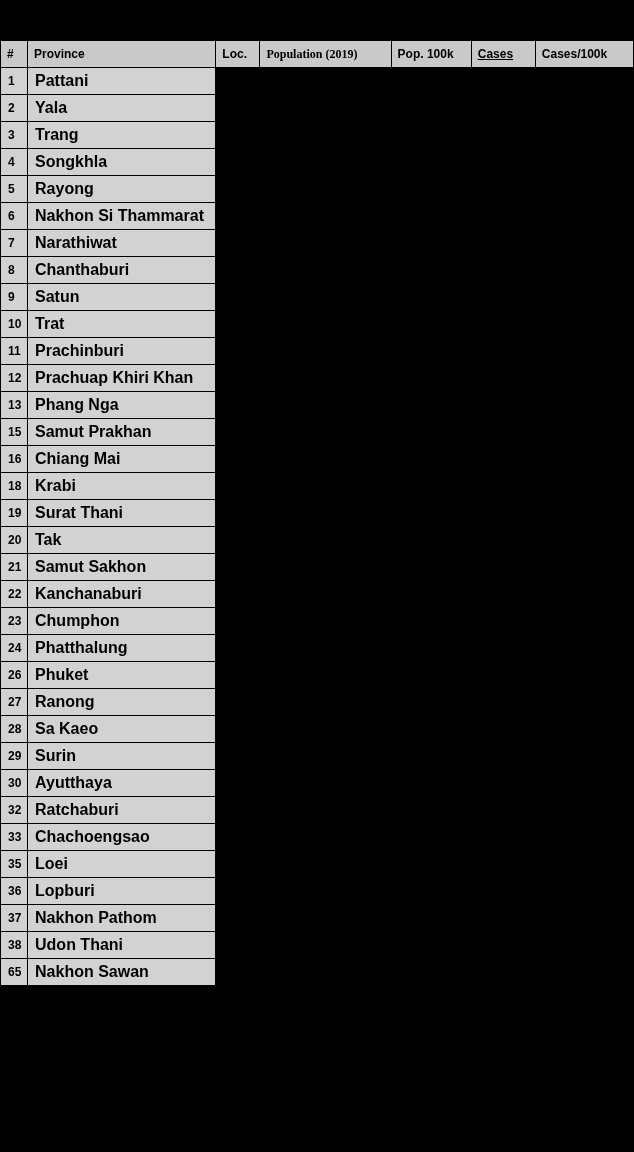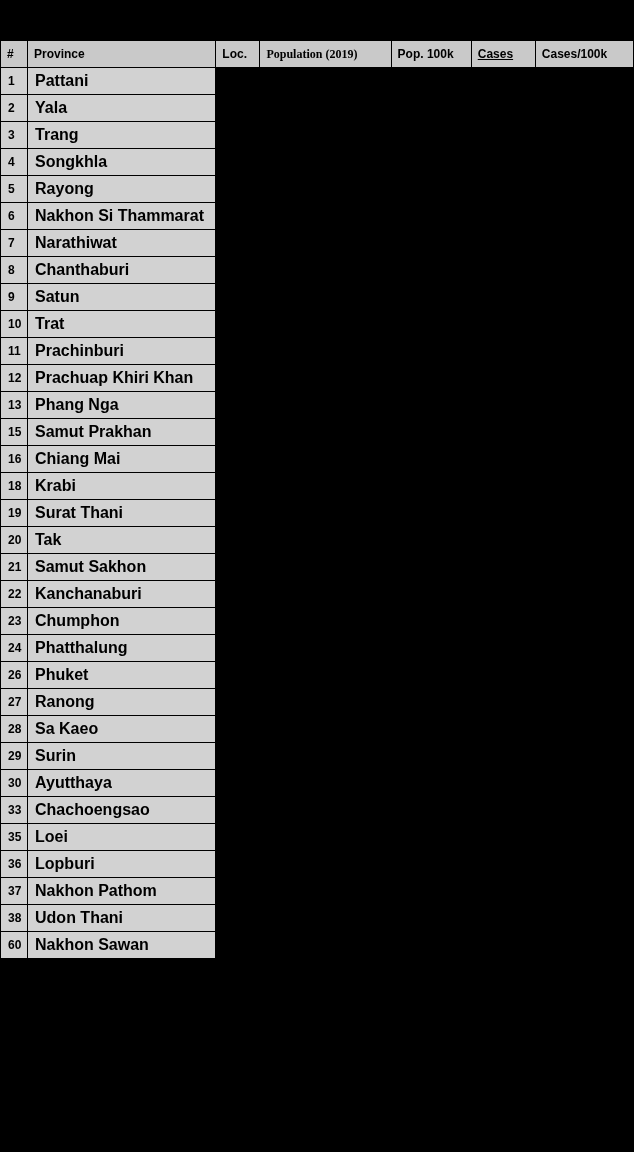--- a/index.html
+++ b/index.html
@@ -343,20 +343,29 @@
           <tr>
             <td class="num">30</td>
             <td class="prov">Ayutthaya</td>
             <td class="blank"></td>
             <td class="blank"></td>
             <td class="blank"></td>
             <td class="blank"></td>
             <td class="blank"></td>
           </tr>
           <tr>
+            <td class="num">32</td>
+            <td class="prov">Ratchaburi</td>
+            <td class="blank"></td>
+            <td class="blank"></td>
+            <td class="blank"></td>
+            <td class="blank"></td>
+            <td class="blank"></td>
+          </tr>
+          <tr>
             <td class="num">33</td>
             <td class="prov">Chachoengsao</td>
             <td class="blank"></td>
             <td class="blank"></td>
             <td class="blank"></td>
             <td class="blank"></td>
             <td class="blank"></td>
           </tr>
           <tr>
             <td class="num">35</td>
@@ -388,21 +397,21 @@
           <tr>
             <td class="num">38</td>
             <td class="prov">Udon Thani</td>
             <td class="blank"></td>
             <td class="blank"></td>
             <td class="blank"></td>
             <td class="blank"></td>
             <td class="blank"></td>
           </tr>
           <tr>
-            <td class="num">60</td>
+            <td class="num">65</td>
             <td class="prov">Nakhon Sawan</td>
             <td class="blank"></td>
             <td class="blank"></td>
             <td class="blank"></td>
             <td class="blank"></td>
             <td class="blank"></td>
           </tr>
         </tbody>
     </table>
   </div>

